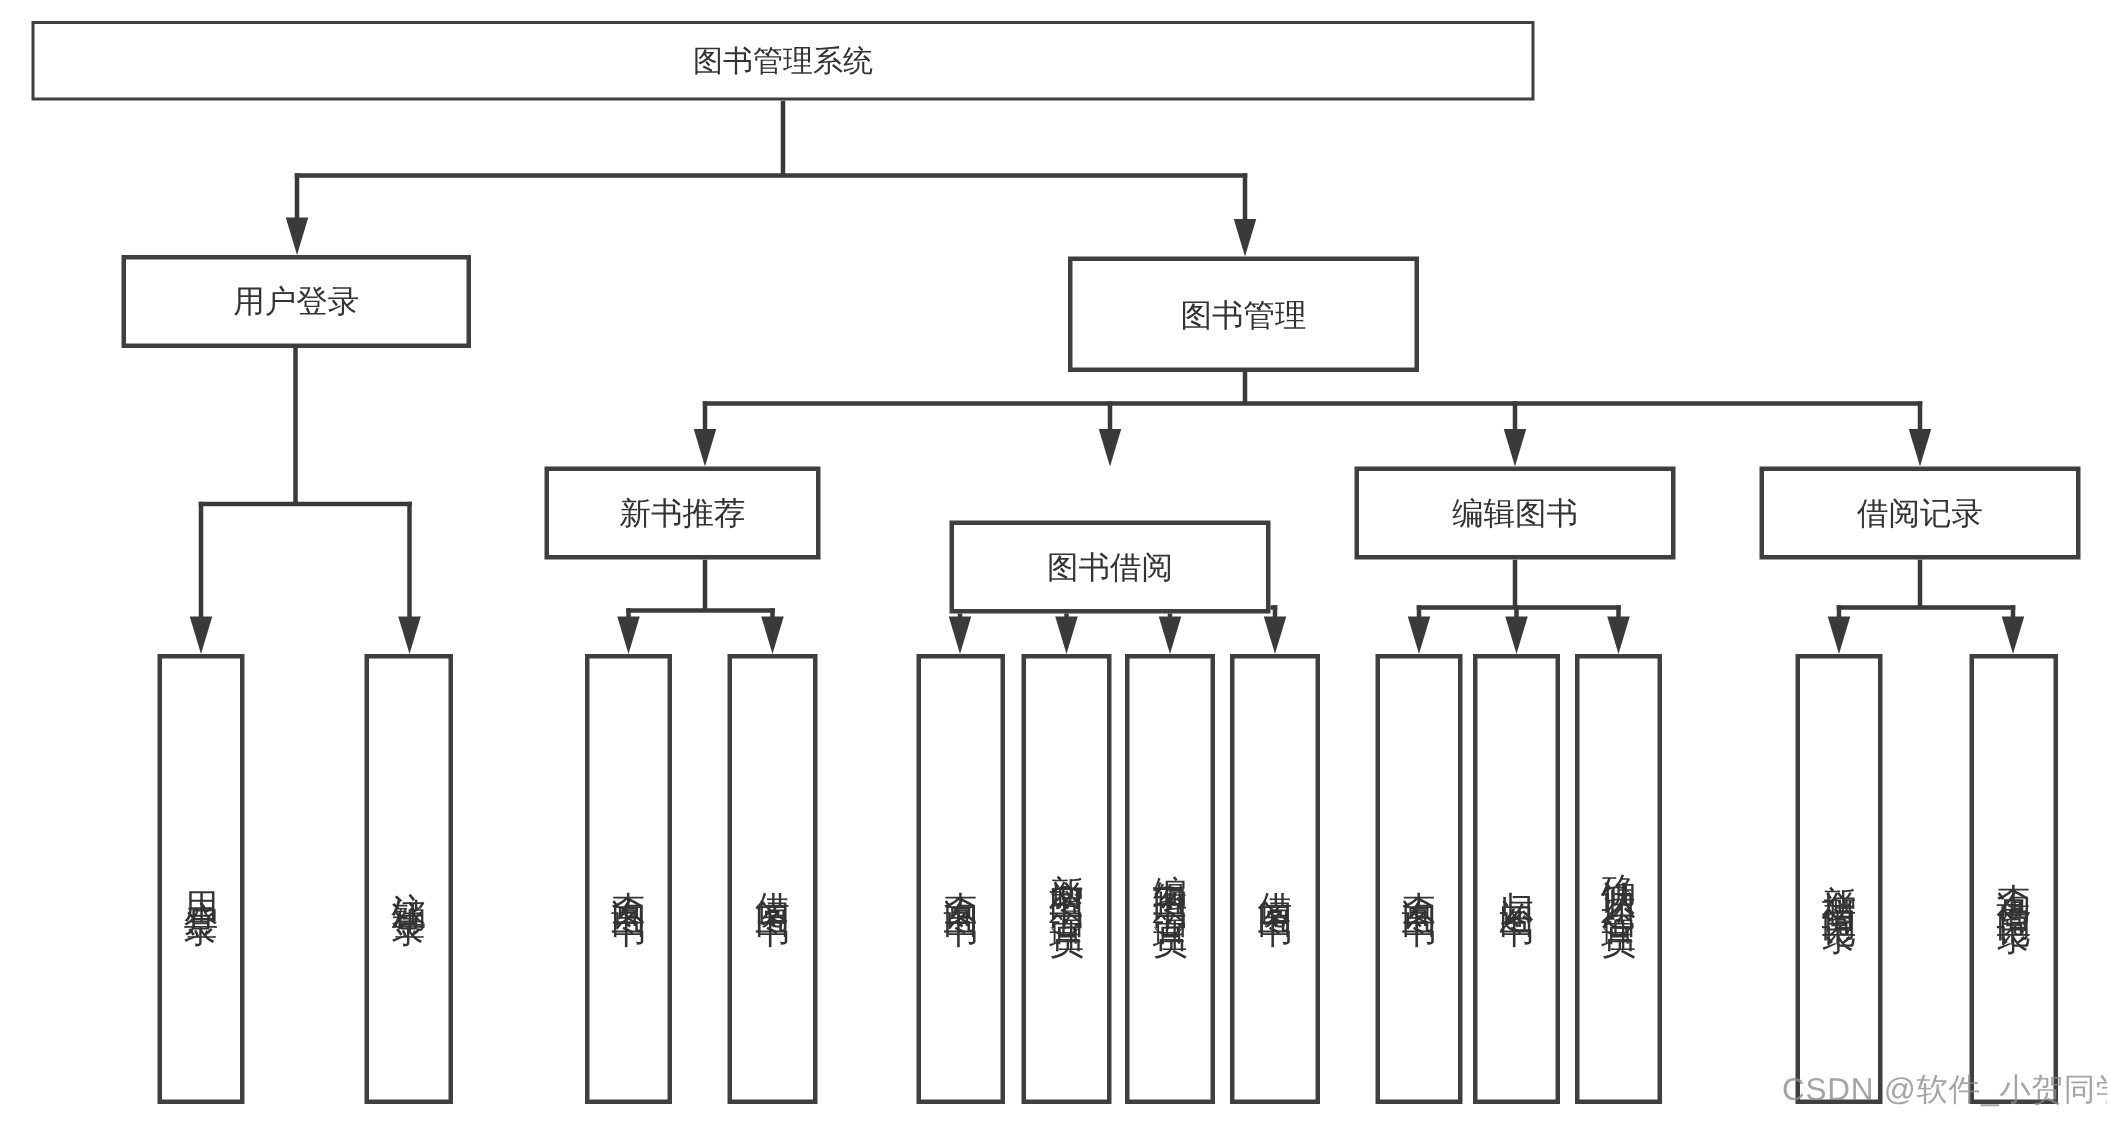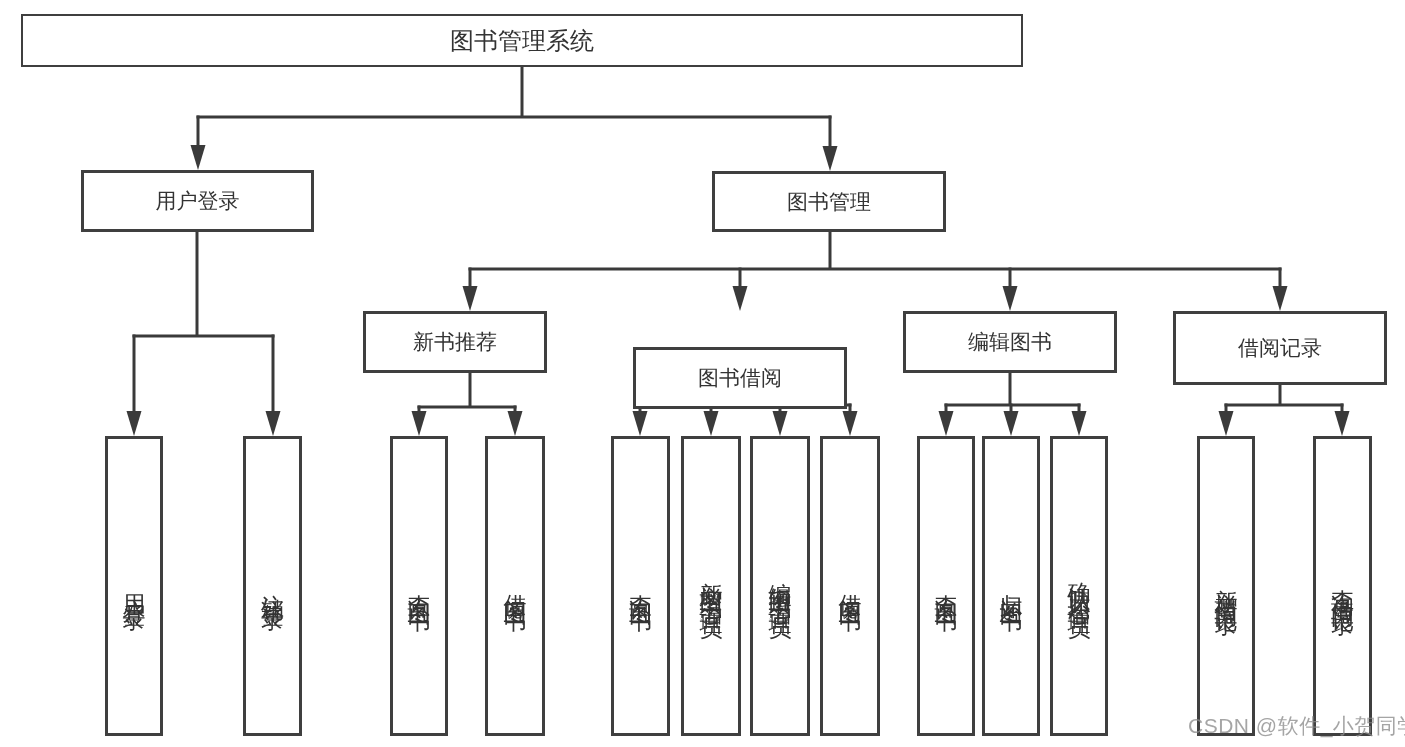--- a/index.html
+++ b/index.html
@@ -27,21 +27,21 @@
     background: #ffffff;
     border: 3px solid #3f3f3f;
     display: flex;
     align-items: center;
     justify-content: center;
     color: #333333;
     z-index: 2;
   }
   .box.root {
     border-width: 2px;
-    font-size: 24px;
+    font-size: 20px;
   }
   .box.branch {
     font-size: 21px;
   }
   .box.leaf {
     font-size: 23px;
   }
   .leaf .vlabel {
     writing-mode: vertical-rl;
     text-orientation: mixed;
@@ -57,25 +57,25 @@
     font-size: 21px;
     color: rgba(140, 140, 140, 0.78);
     z-index: 5;
     white-space: nowrap;
     letter-spacing: 0.5px;
   }
 
   
   #n-root   { left: 21px;  top: 14px;  width: 1002px; height: 53px; }
   #n-login  { left: 81px;  top: 170px; width: 233px;  height: 62px; }
-  #n-mgmt   { left: 712px; top: 171px; width: 234px;  height: 61px; }
+  #n-mgmt   { left: 712px; top: 171px; width: 234px;  height: 77px; }
   #n-rec    { left: 363px; top: 311px; width: 184px;  height: 62px; }
   #n-borrow { left: 633px; top: 311px; width: 214px;  height: 62px; margin-top: 36px; }
   #n-cur    { left: 903px; top: 311px; width: 214px;  height: 62px; }
-  #n-hist   { left: 1173px;top: 311px; width: 214px;  height: 74px; }
+  #n-hist   { left: 1173px;top: 311px; width: 214px;  height: 62px; }
 
   .leaf { top: 436px; height: 300px; }
   #l-a1 { left: 105px;  width: 58px; }
   #l-a2 { left: 243px;  width: 59px; }
   #l-b1 { left: 390px;  width: 58px; }
   #l-b2 { left: 485px;  width: 60px; }
   #l-c1 { left: 611px;  width: 59px; }
   #l-c2 { left: 681px;  width: 60px; }
   #l-c3 { left: 750px;  width: 60px; }
   #l-c4 { left: 820px;  width: 60px; }

